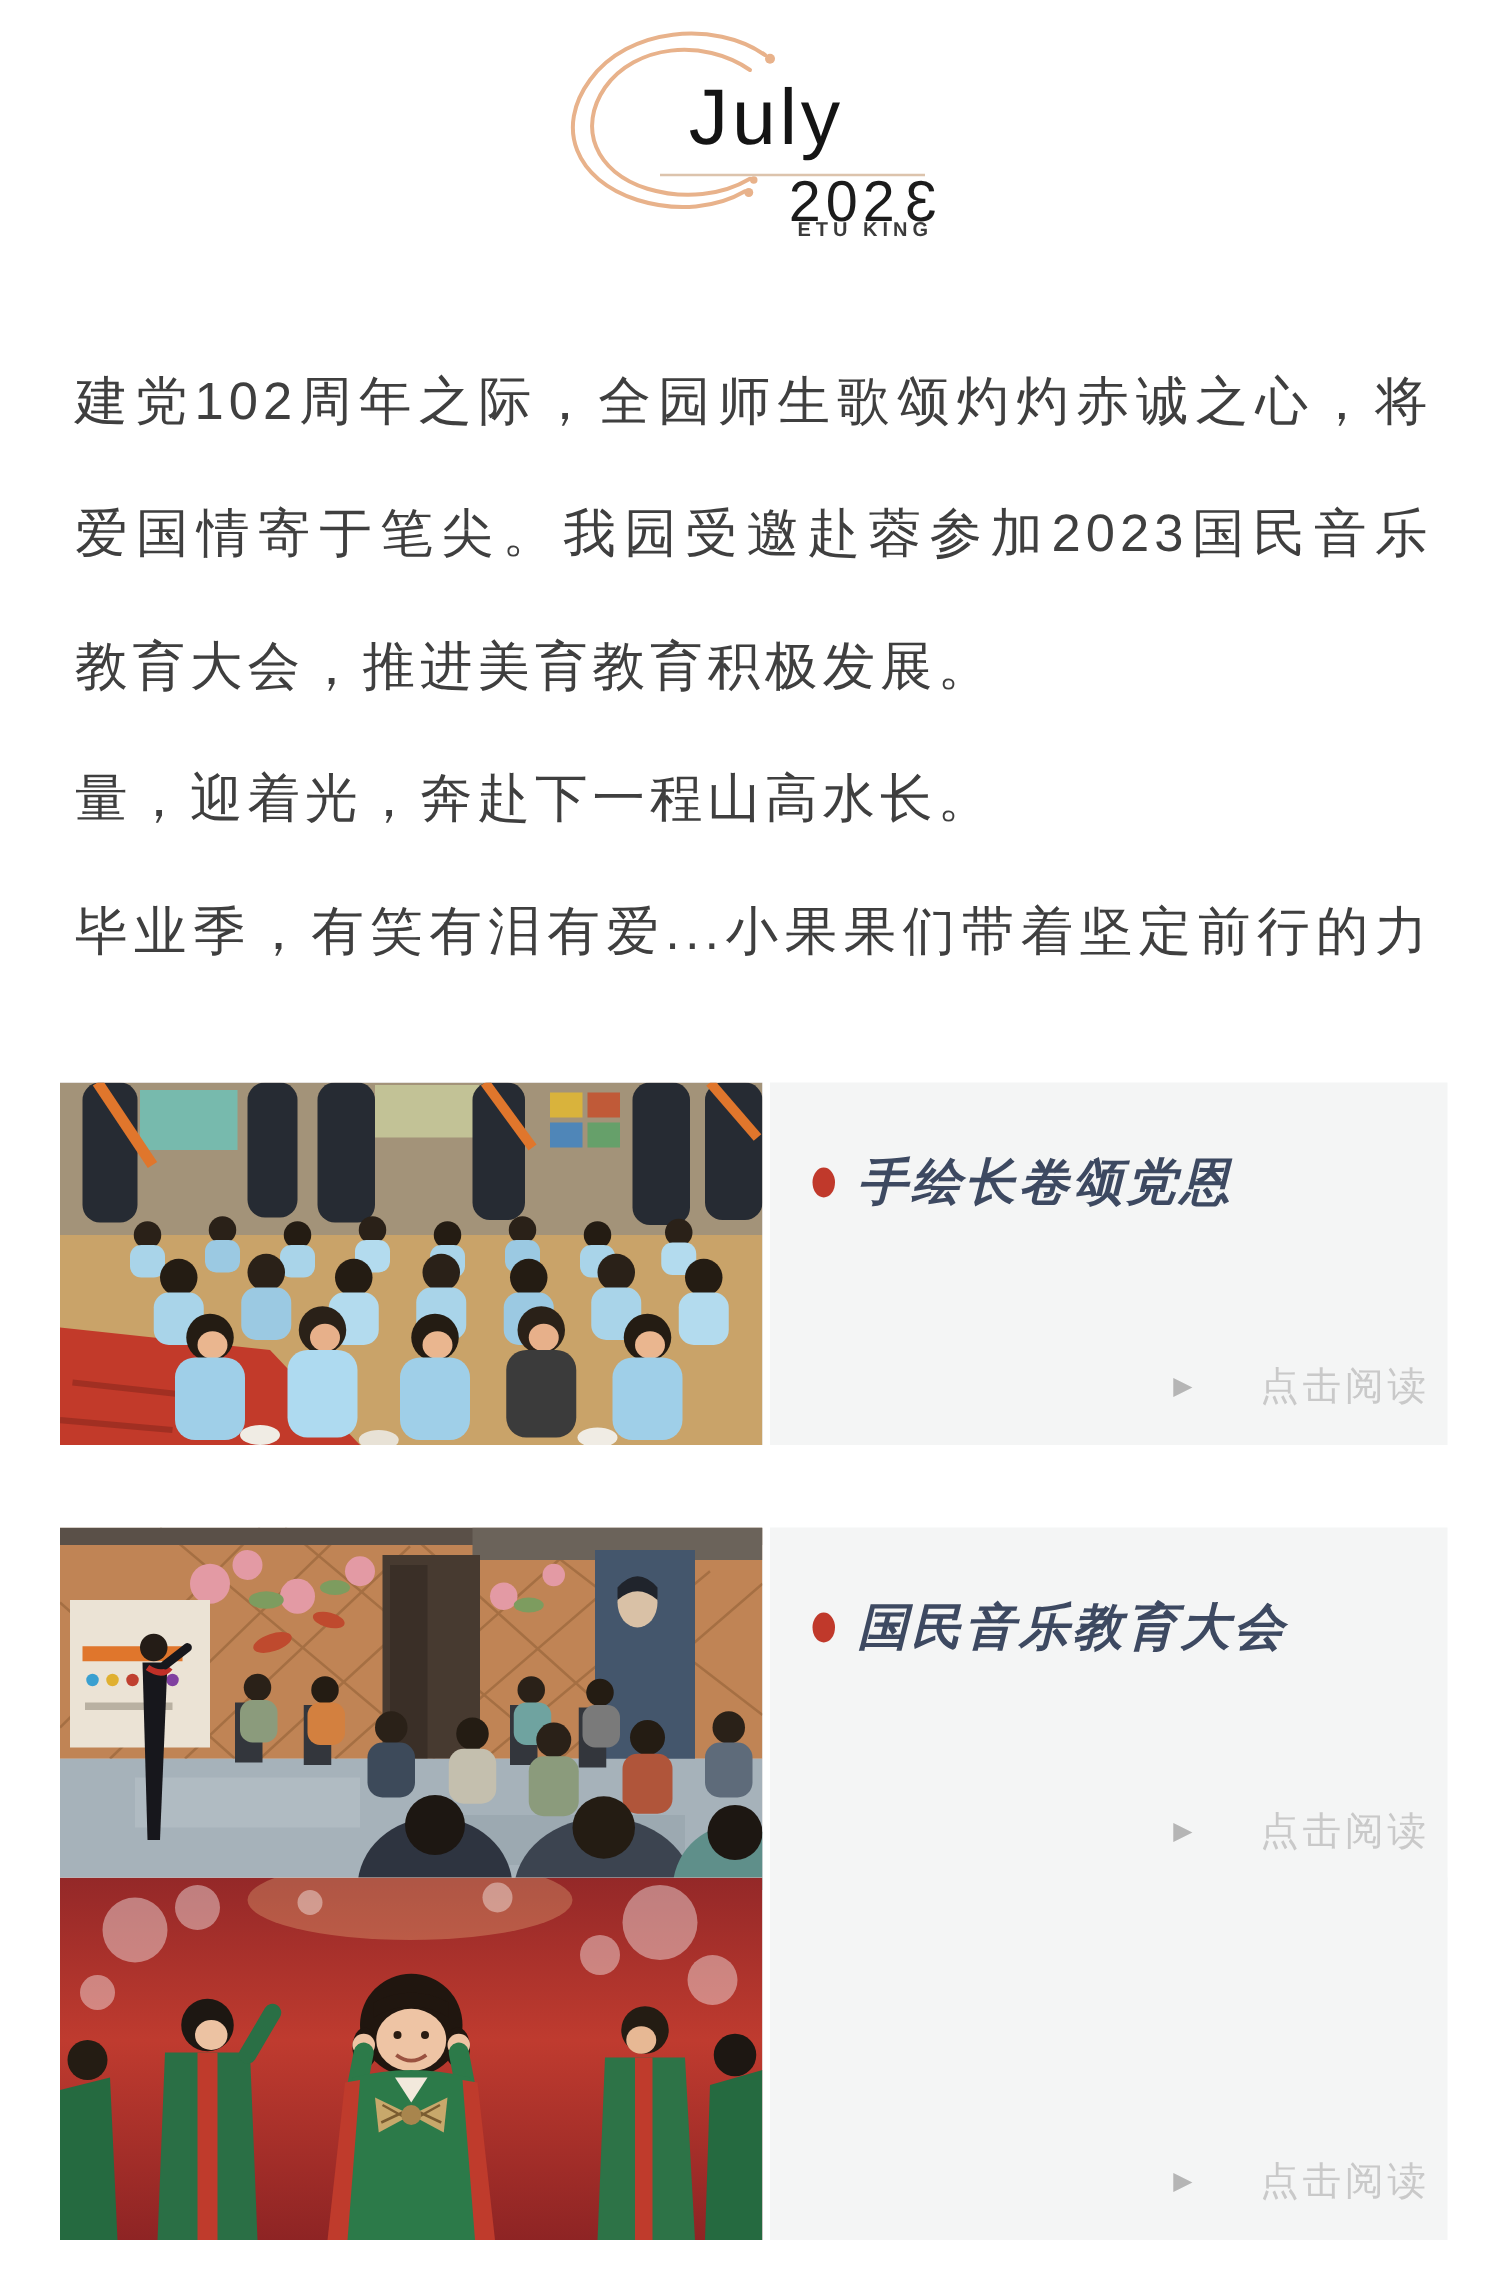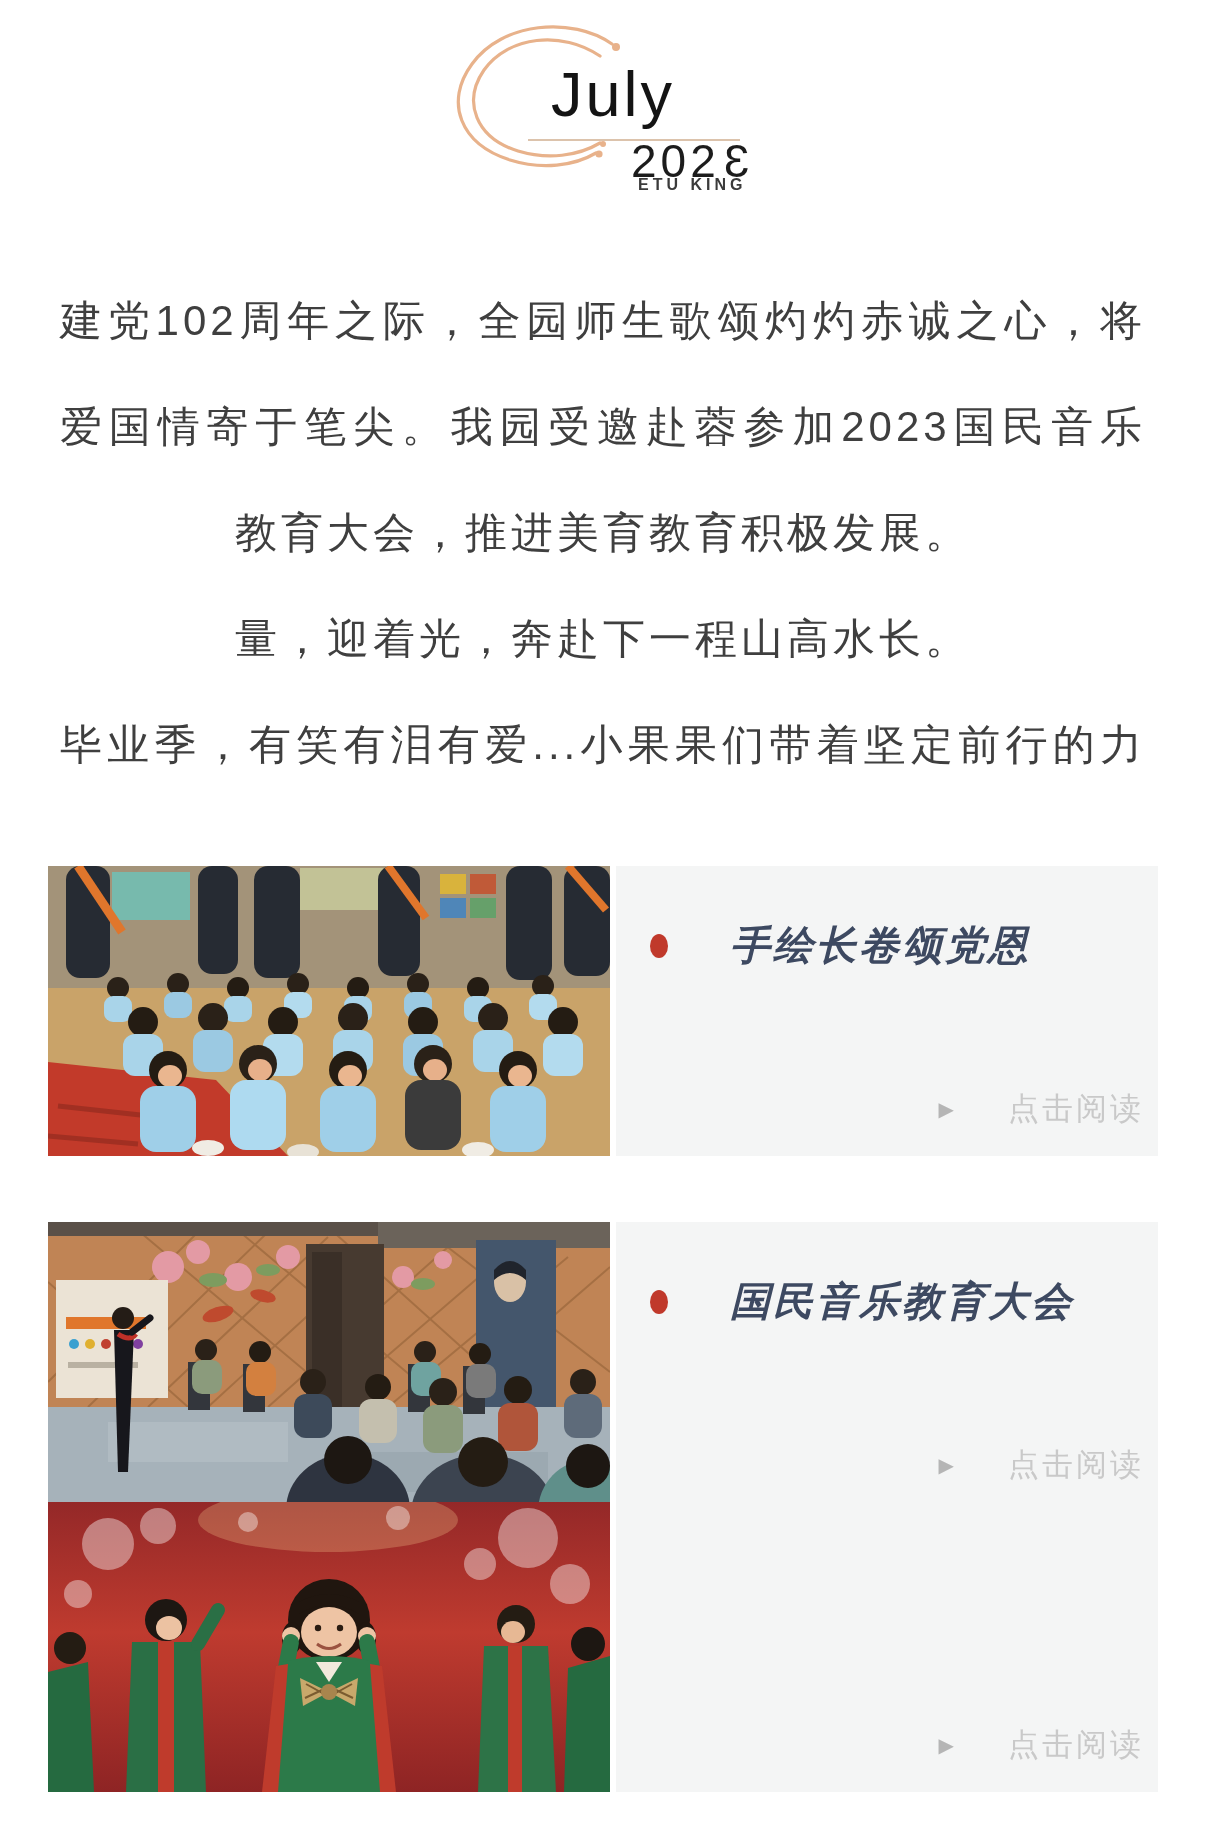--- a/index.html
+++ b/index.html
@@ -10,29 +10,29 @@
   .logo{position:absolute;left:0;top:8px;width:986px;height:190px;}
   .logo-circle{position:absolute;left:450px;top:12px;width:196px;height:156px;}
   .logo-month{position:absolute;left:551px;top:50px;font-size:63px;letter-spacing:3px;color:#141414;font-weight:400;}
   .logo-divider{position:absolute;left:528px;top:131px;width:212px;height:2px;background:#dcc3ac;}
   .logo-year{position:absolute;left:631px;top:126px;font-size:46px;letter-spacing:4px;color:#1c1c1c;font-weight:500;}
   .flip{display:inline-block;transform:scaleX(-1);}
   .logo-brand{position:absolute;left:638px;top:168px;font-size:16px;letter-spacing:4px;color:#3b3b3b;font-weight:700;}
 
   
   .intro{position:absolute;left:60px;top:268px;width:1086px;font-size:42px;line-height:106px;color:#3f3f3f;letter-spacing:4px;}
-  .intro .line{white-space:nowrap;text-align:center;}
+  .intro .line{white-space:nowrap;}
   .intro .line.fill{text-align:justify;text-align-last:justify;white-space:normal;}
 
   
   .card{position:absolute;left:48px;width:1110px;height:290px;display:flex;cursor:pointer;}
   .card-photo{width:562px;height:290px;flex:none;overflow:hidden;background:#ddd;}
   .card-photo svg{width:100%;height:100%;display:block;}
   .card-body{flex:1;margin-left:6px;background:#f4f5f5;position:relative;}
-  .title-row{display:flex;align-items:center;padding:52px 10px 0 34px;gap:44px;}
+  .title-row{display:flex;align-items:center;padding:52px 10px 0 34px;}
   .dot{width:18px;height:24px;border-radius:50%;background:#c0392b;margin-right:18px;flex:none;}
   .card-title{font-size:40px;font-style:italic;font-weight:600;color:#3d4961;letter-spacing:3px;white-space:nowrap;}
   .cta{position:absolute;right:14px;bottom:26px;display:flex;align-items:center;letter-spacing:3px;}
   .cta .arrow{font-size:20px;color:#b5b5b5;margin-right:12px;line-height:1;}
   .cta .cta-label{font-size:31px;color:#c9c9c9;margin-left:39px;}
 
   .card1{top:866px;}
   .card2{top:1222px;}
   .card3{top:1502px;}
 </style>

